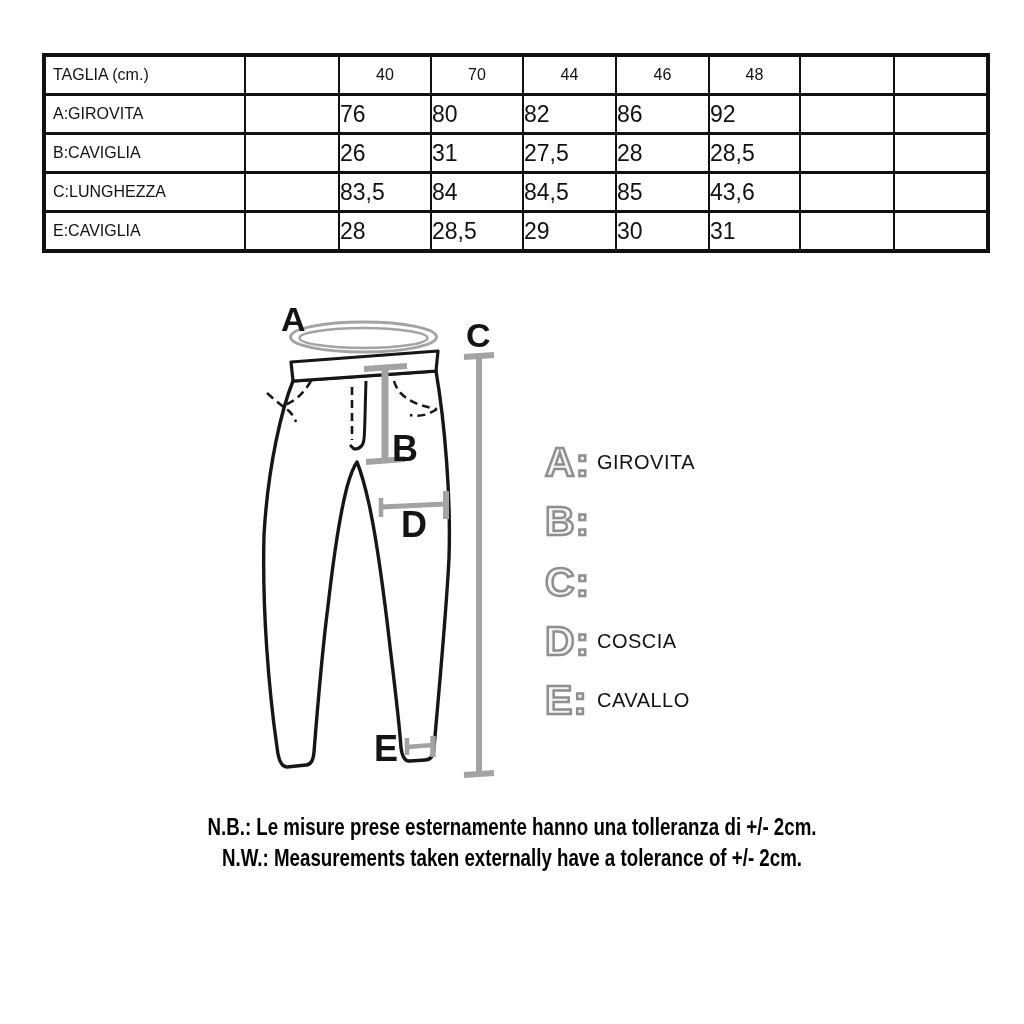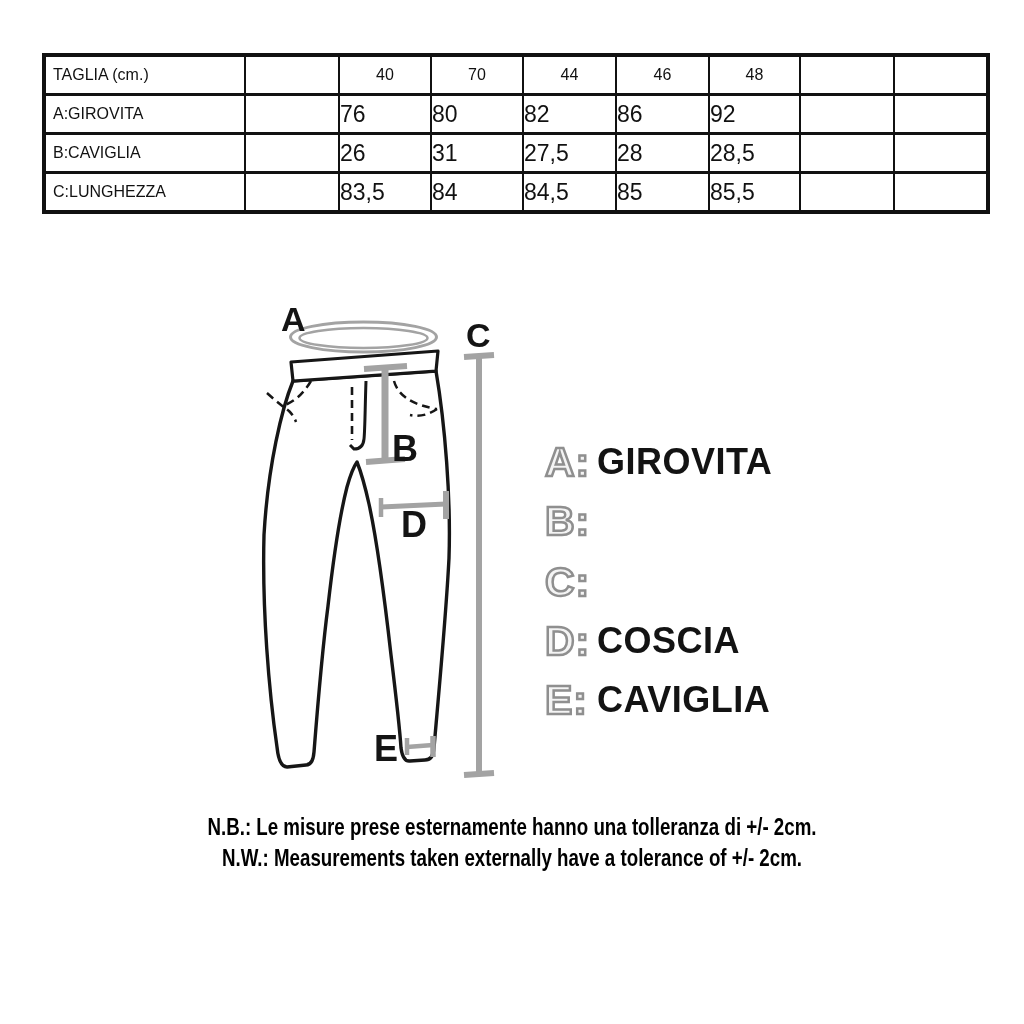--- a/index.html
+++ b/index.html
@@ -25,21 +25,21 @@
   
   .diagram-svg{position:absolute;left:250px;top:293px;width:260px;height:500px;}
 
   
   .legend-row{position:absolute;left:545px;height:50px;display:flex;align-items:center;}
   .legend-letter{
     font-weight:700;font-size:41px;line-height:41px;
     color:#f4f4f4;-webkit-text-stroke:2.5px #8f8f8f;
     min-width:52px;letter-spacing:1px;
   }
-  .legend-label{font-weight:700;font-size:36px;color:#131313;letter-spacing:0.5px;}
+  .legend-label{font-weight:400;font-size:20px;color:#131313;letter-spacing:0.5px;}
 
   
   .note-line{
     position:absolute;left:0;width:1024px;text-align:center;
     font-weight:700;font-size:24px;color:#000;
     transform:scaleX(0.78);transform-origin:50% 50%;
     white-space:nowrap;
   }
 </style>
 </head>
@@ -93,21 +93,32 @@
       <td></td>
       <td></td>
     </tr>
     <tr>
       <th class="lbl">C:LUNGHEZZA</th>
       <td></td>
       <td>83,5</td>
       <td>84</td>
       <td>84,5</td>
       <td>85</td>
-      <td>85,5</td>
+      <td>43,6</td>
+      <td></td>
+      <td></td>
+    </tr>
+    <tr>
+      <th class="lbl">E:CAVIGLIA</th>
+      <td></td>
+      <td>28</td>
+      <td>28,5</td>
+      <td>29</td>
+      <td>30</td>
+      <td>31</td>
       <td></td>
       <td></td>
     </tr>
   </tbody>
     </table>
 
   <svg class="diagram-svg" viewBox="250 293 260 500" xmlns="http://www.w3.org/2000/svg">
 
     <g>
       <ellipse cx="363.5" cy="337" rx="73" ry="15" fill="none" stroke="#a3a3a3" stroke-width="3"></ellipse>
@@ -187,19 +198,19 @@
   </div>
   <div class="legend-row" style="top:557px">
     <span class="legend-letter">C:</span>
   </div>
   <div class="legend-row" style="top:616px">
     <span class="legend-letter">D:</span>
     <span class="legend-label">COSCIA</span>
   </div>
   <div class="legend-row" style="top:675px">
     <span class="legend-letter">E:</span>
-    <span class="legend-label">CAVIGLIA</span>
+    <span class="legend-label">CAVALLO</span>
   </div>
 
   <div class="note-line" style="top:813px">N.B.: Le misure prese esternamente hanno una tolleranza di +/- 2cm.</div>
   <div class="note-line" style="top:844px">N.W.: Measurements taken externally have a tolerance of +/- 2cm.</div>
 
 </div>
 
 </body></html>

